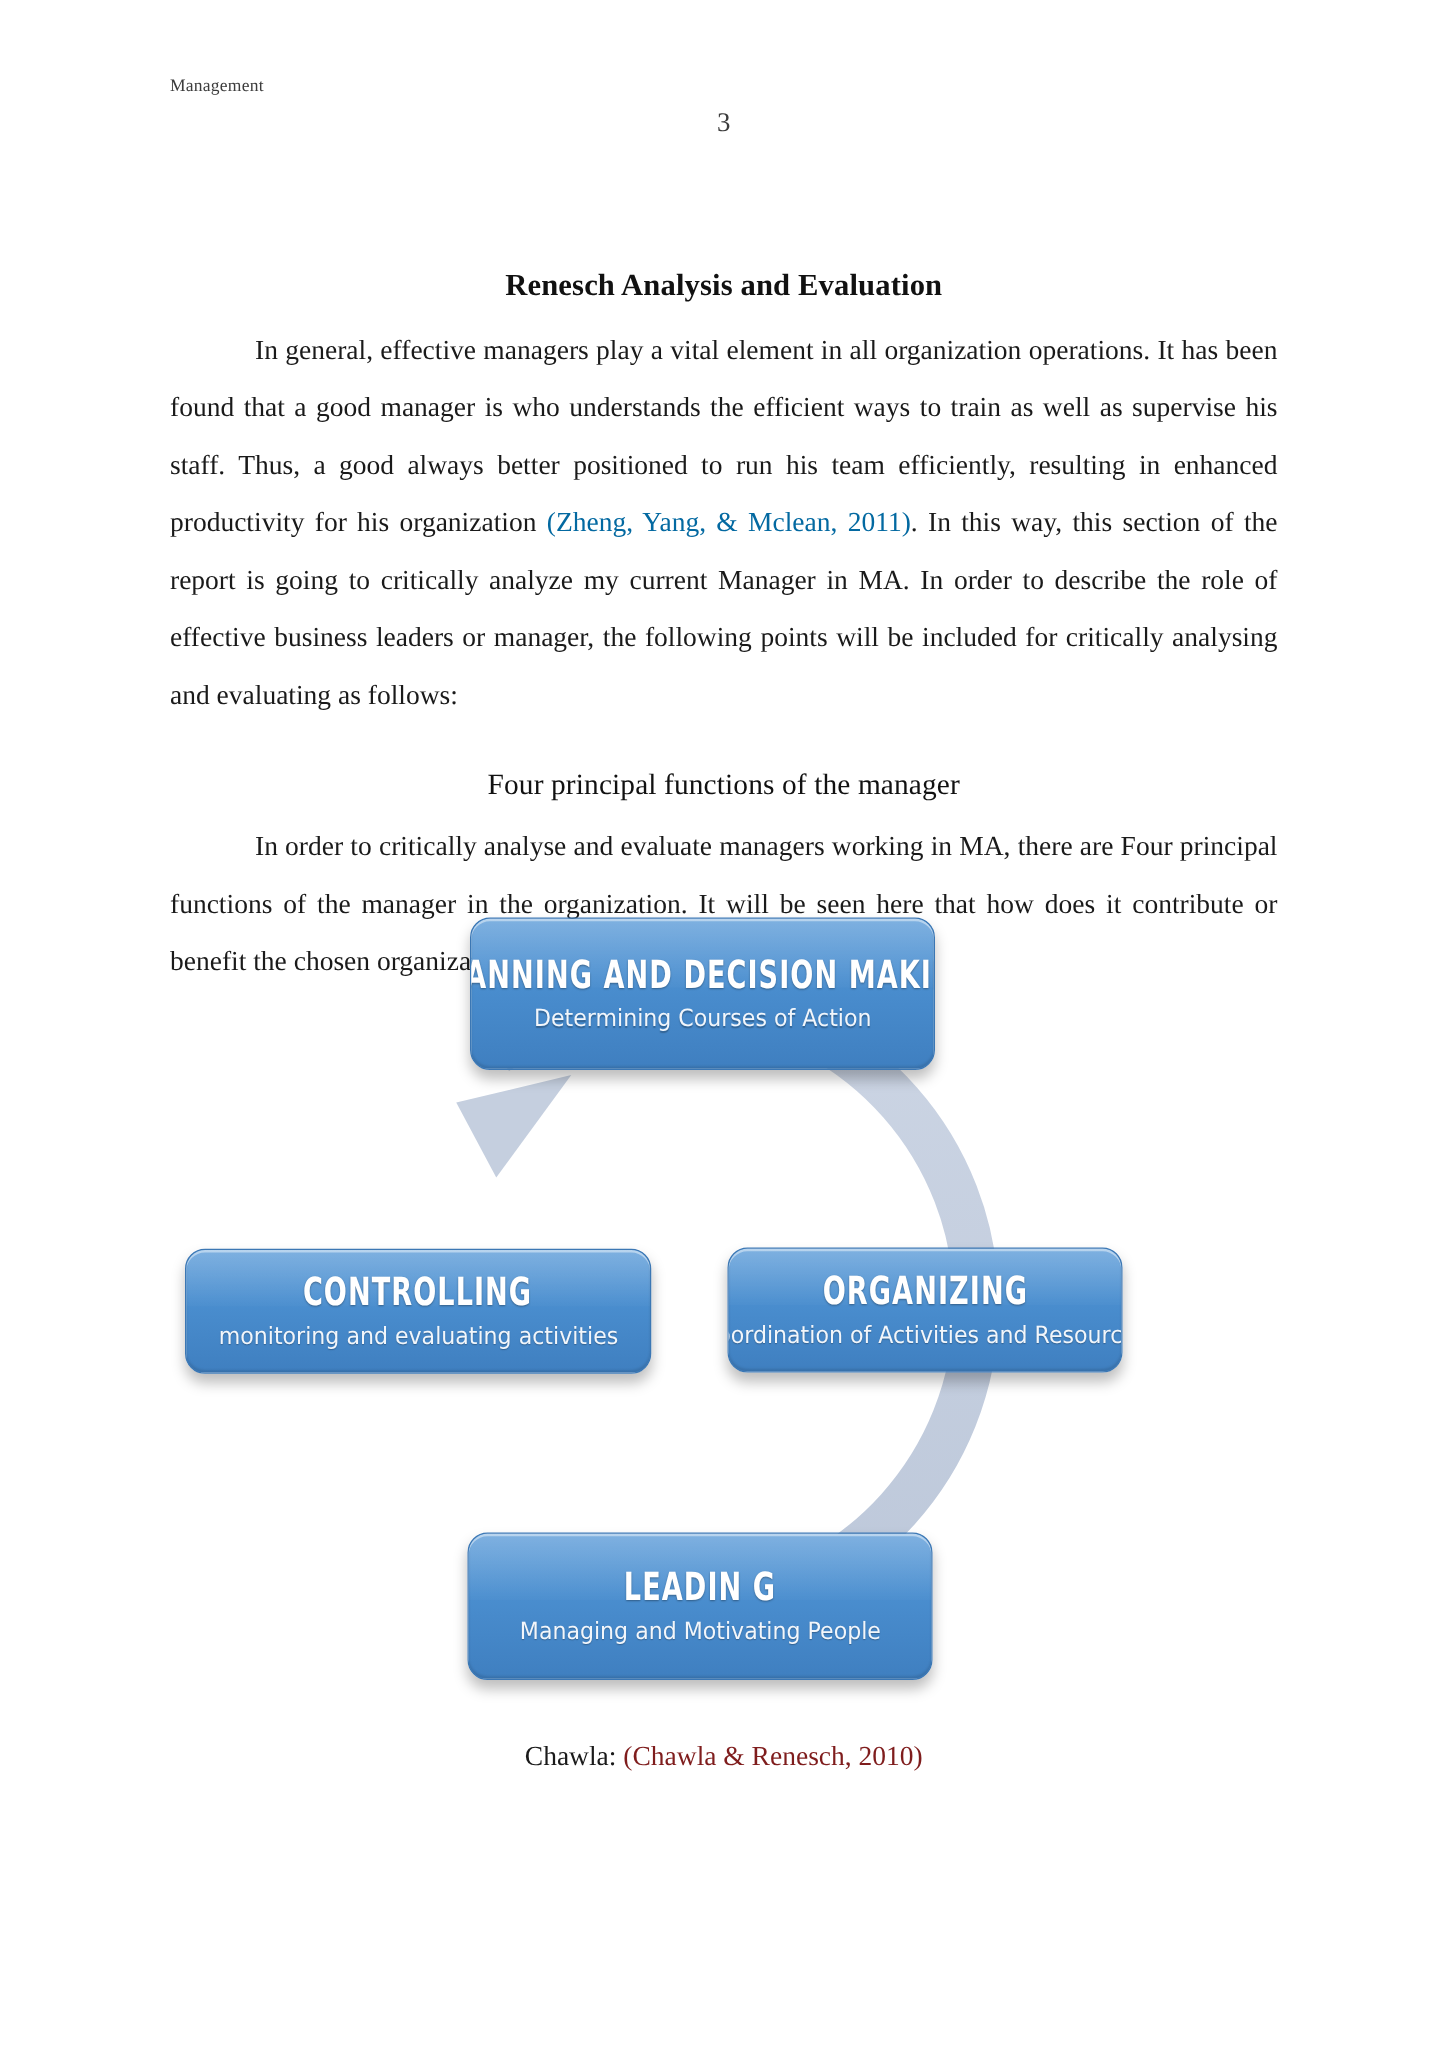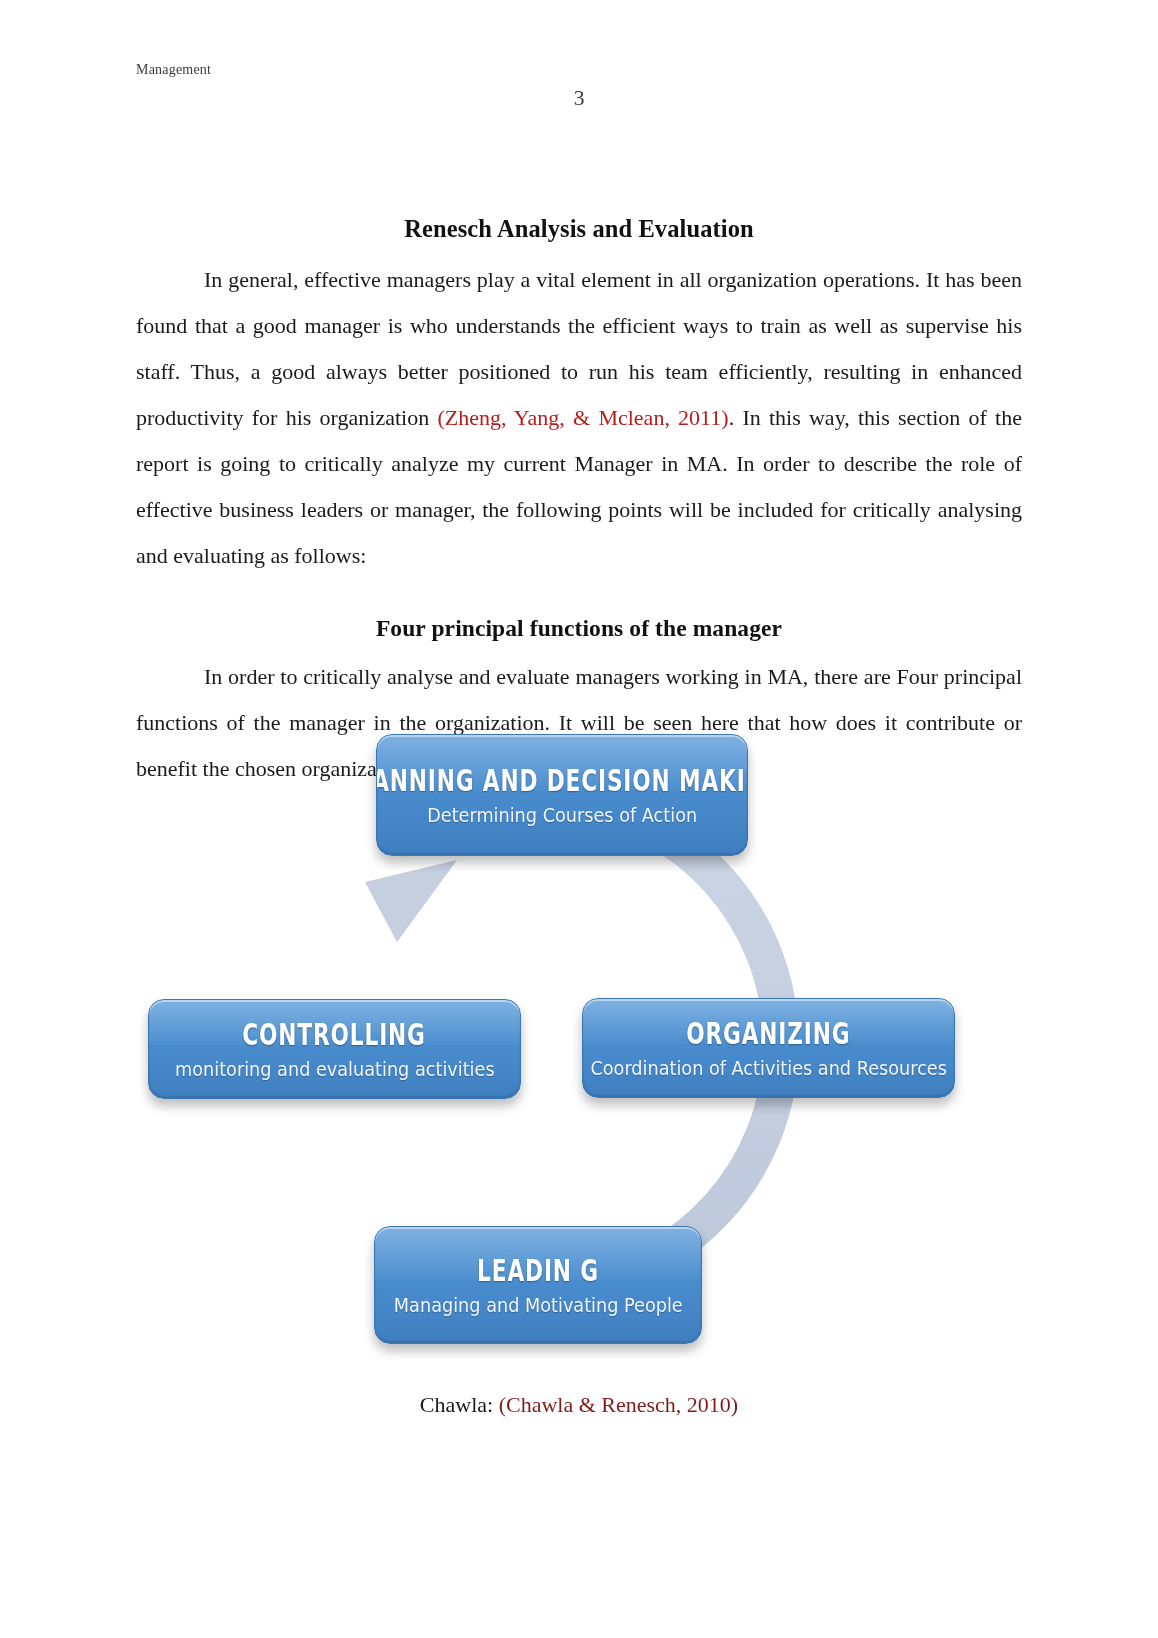--- a/index.html
+++ b/index.html
@@ -57,37 +57,37 @@
   h1.section-title {
     font-size: 24.5px;
     font-weight: bold;
     text-align: center;
     margin: 0 0 14px 0;
     letter-spacing: 0.1px;
     color: #111111;
   }
   h2.sub-title {
     font-size: 23.5px;
-    font-weight: bold;
+    font-weight: normal;
     text-align: center;
     margin: 36px 0 12px 0;
     letter-spacing: 0.1px;
     color: #111111;
   }
   p.para {
     font-size: 22px;
     line-height: 46px;
     text-align: justify;
     text-indent: 68px;
     margin: 0;
     color: #1a1a1a;
     hyphens: none;
   }
   .cite {
-    color: #b91c1c;
+    color: #0369a1;
     margin-top: 20px;
   }
 
   
   .diagram {
     position: absolute;
     top: 726px;
     left: 136px;
     width: 886px;
     height: 645px;
@@ -146,22 +146,22 @@
     line-height: 24px;
     margin-top: 6px;
     transform: scaleX(0.93);
     transform-origin: center;
     white-space: nowrap;
     text-shadow: 0 1px 1px rgba(0,0,0,0.28);
   }
 
   #node-planning  { left: 240px; top: 8px;   width: 372px; height: 122px; }
   #node-controlling { left: 12px;  top: 273px; width: 373px; height: 100px; }
-  #node-organizing  { left: 446px; top: 272px; width: 373px; height: 100px; }
-  #node-leading     { left: 238px; top: 500px; width: 328px; height: 118px; }
+  #node-organizing  { left: 446px; top: 272px; width: 316px; height: 100px; }
+  #node-leading     { left: 238px; top: 500px; width: 372px; height: 118px; }
 
   .source {
     position: absolute;
     top: 1392px;
     left: 136px;
     width: 886px;
     text-align: center;
     font-size: 22px;
     color: #1a1a1a;
   }

